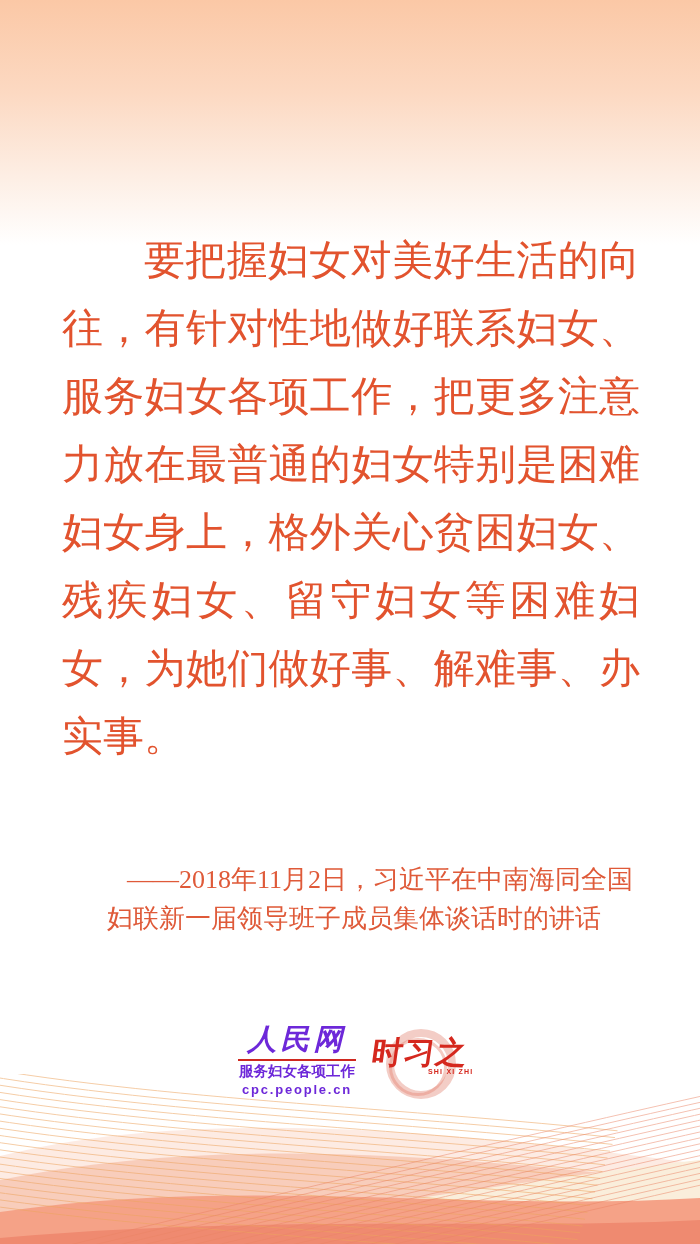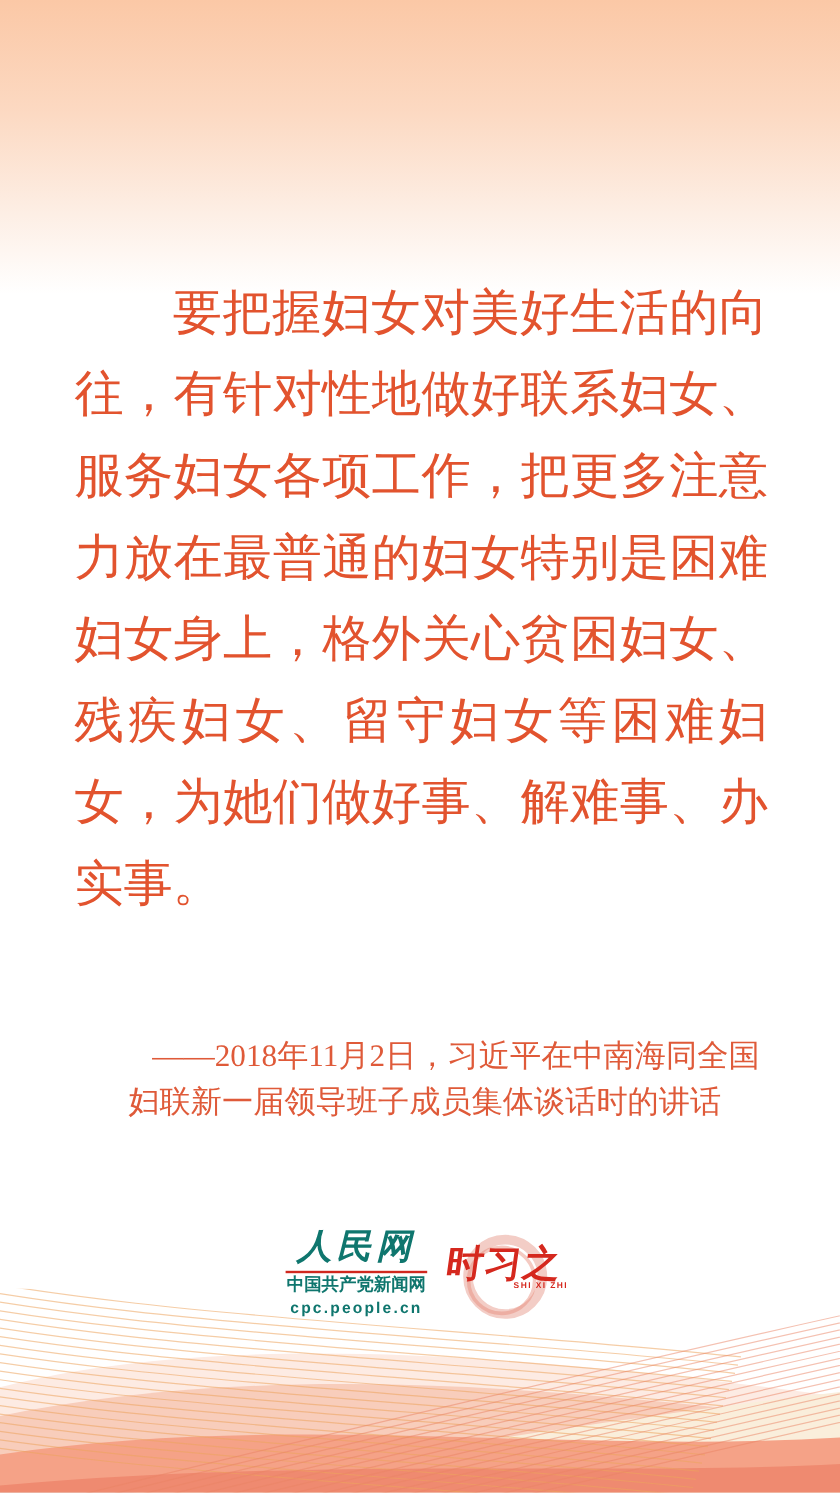--- a/index.html
+++ b/index.html
@@ -18,21 +18,21 @@
     text-align:justify;text-indent:2em;letter-spacing:0px;
   }
   .attribution{
     position:absolute;left:65px;top:860px;width:578px;margin:0;
     font-size:26px;line-height:39px;color:#df5a39;
     text-indent:52px;text-align:center;
   }
   
   .people-logo{
     position:absolute;left:238px;top:1020px;width:118px;
-    text-align:center;color:#0f766e;
+    text-align:center;color:#6d28d9;
   }
   .people-script{
     display:block;font-size:29px;line-height:38px;font-weight:bold;
     font-style:italic;letter-spacing:4px;white-space:nowrap;
   }
   .people-rule{height:2px;background:#d0281f;margin:1px 0 3px 0;}
   .people-site{
     display:block;font-size:14.5px;line-height:15px;font-weight:bold;
     white-space:nowrap;font-family:"Liberation Sans","DejaVu Sans",sans-serif;
   }
@@ -71,21 +71,21 @@
 
   <div class="top-gradient"></div>
 
   <p class="quote">要把握妇女对美好生活的向往，有针对性地做好联系妇女、服务妇女各项工作，把更多注意力放在最普通的妇女特别是困难妇女身上，格外关心贫困妇女、残疾妇女、留守妇女等困难妇女，为她们做好事、解难事、办实事。</p>
 
   <p class="attribution">——2018年11月2日，习近平在中南海同全国妇联新一届领导班子成员集体谈话时的讲话</p>
 
   <div class="people-logo">
     <span class="people-script">人民网</span>
     <div class="people-rule"></div>
-    <span class="people-site">中国共产党新闻网</span>
+    <span class="people-site">服务妇女各项工作</span>
     <span class="people-domain">cpc.people.cn</span>
   </div>
 
   <div class="sxz-logo">
     <div class="sxz-ring"></div>
     <p class="sxz-title">时习之</p>
     <span class="sxz-sub">SHI XI ZHI</span>
   </div>
 
   <svg class="waves" viewBox="0 0 700 170" preserveAspectRatio="none" xmlns="http://www.w3.org/2000/svg">

